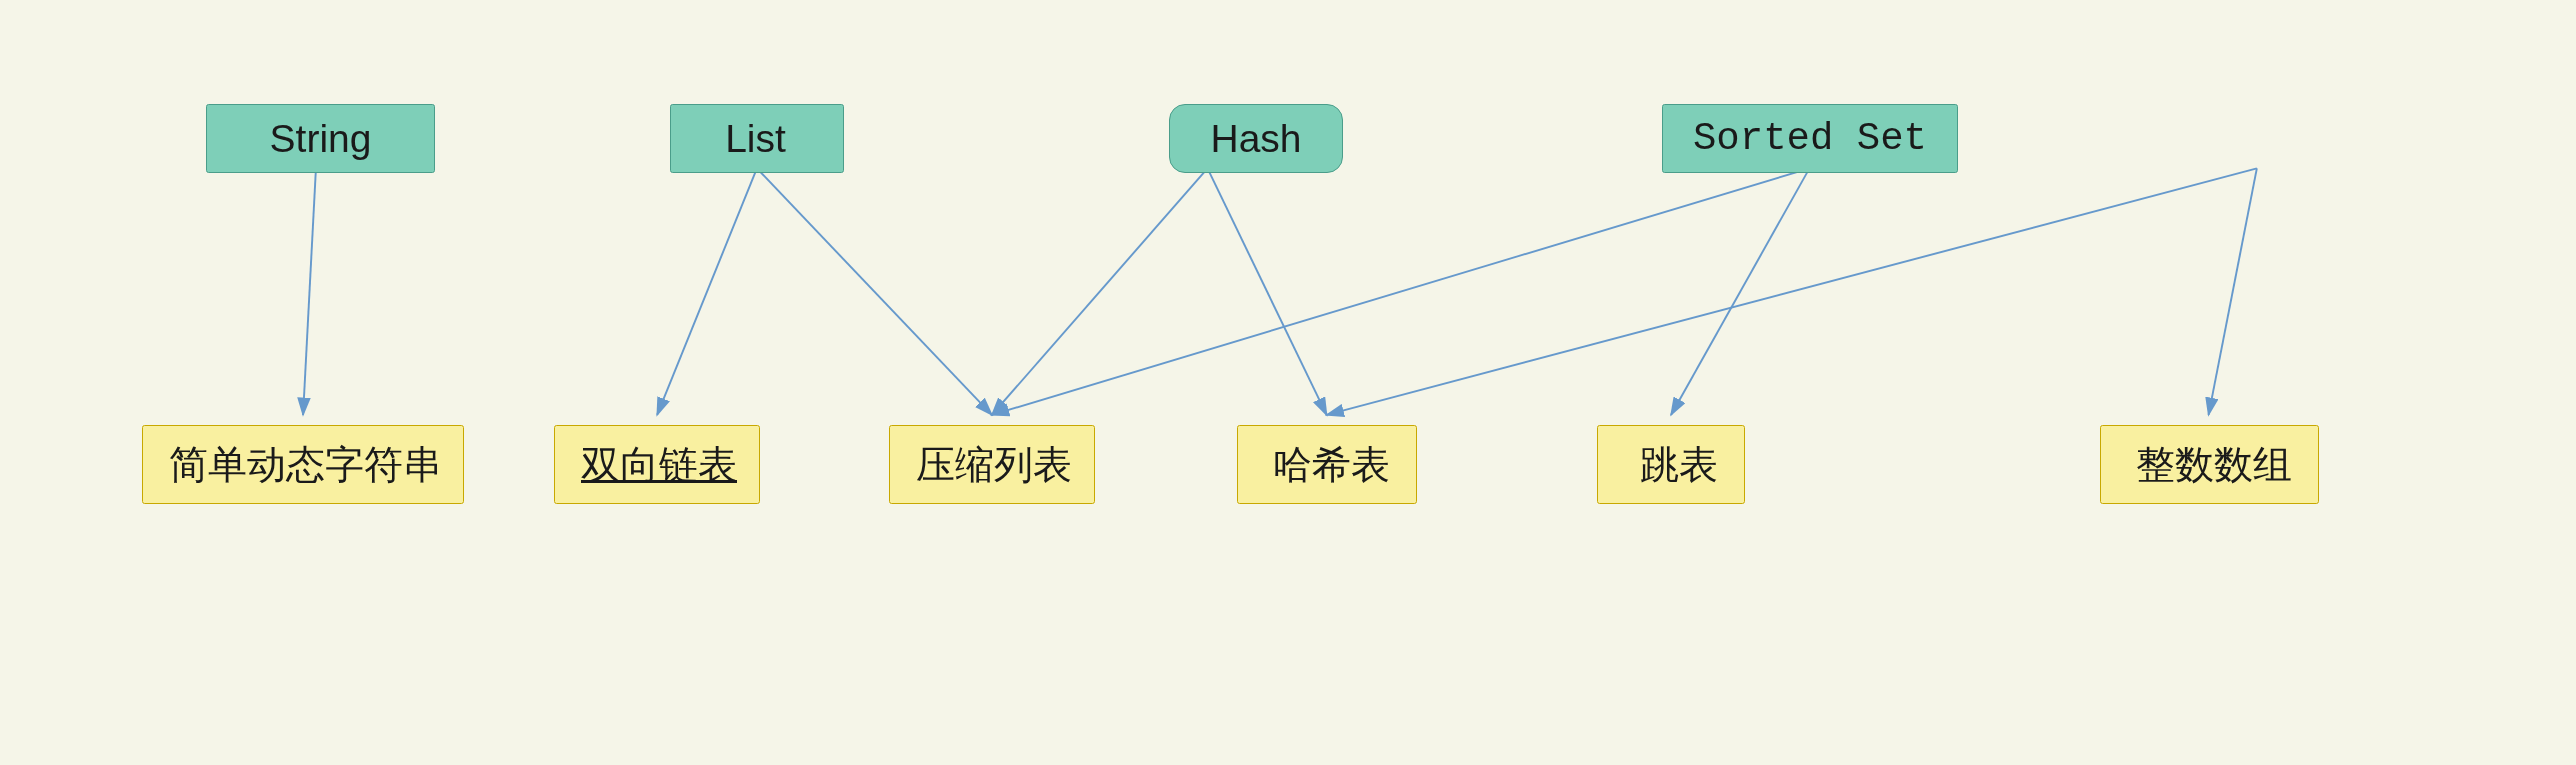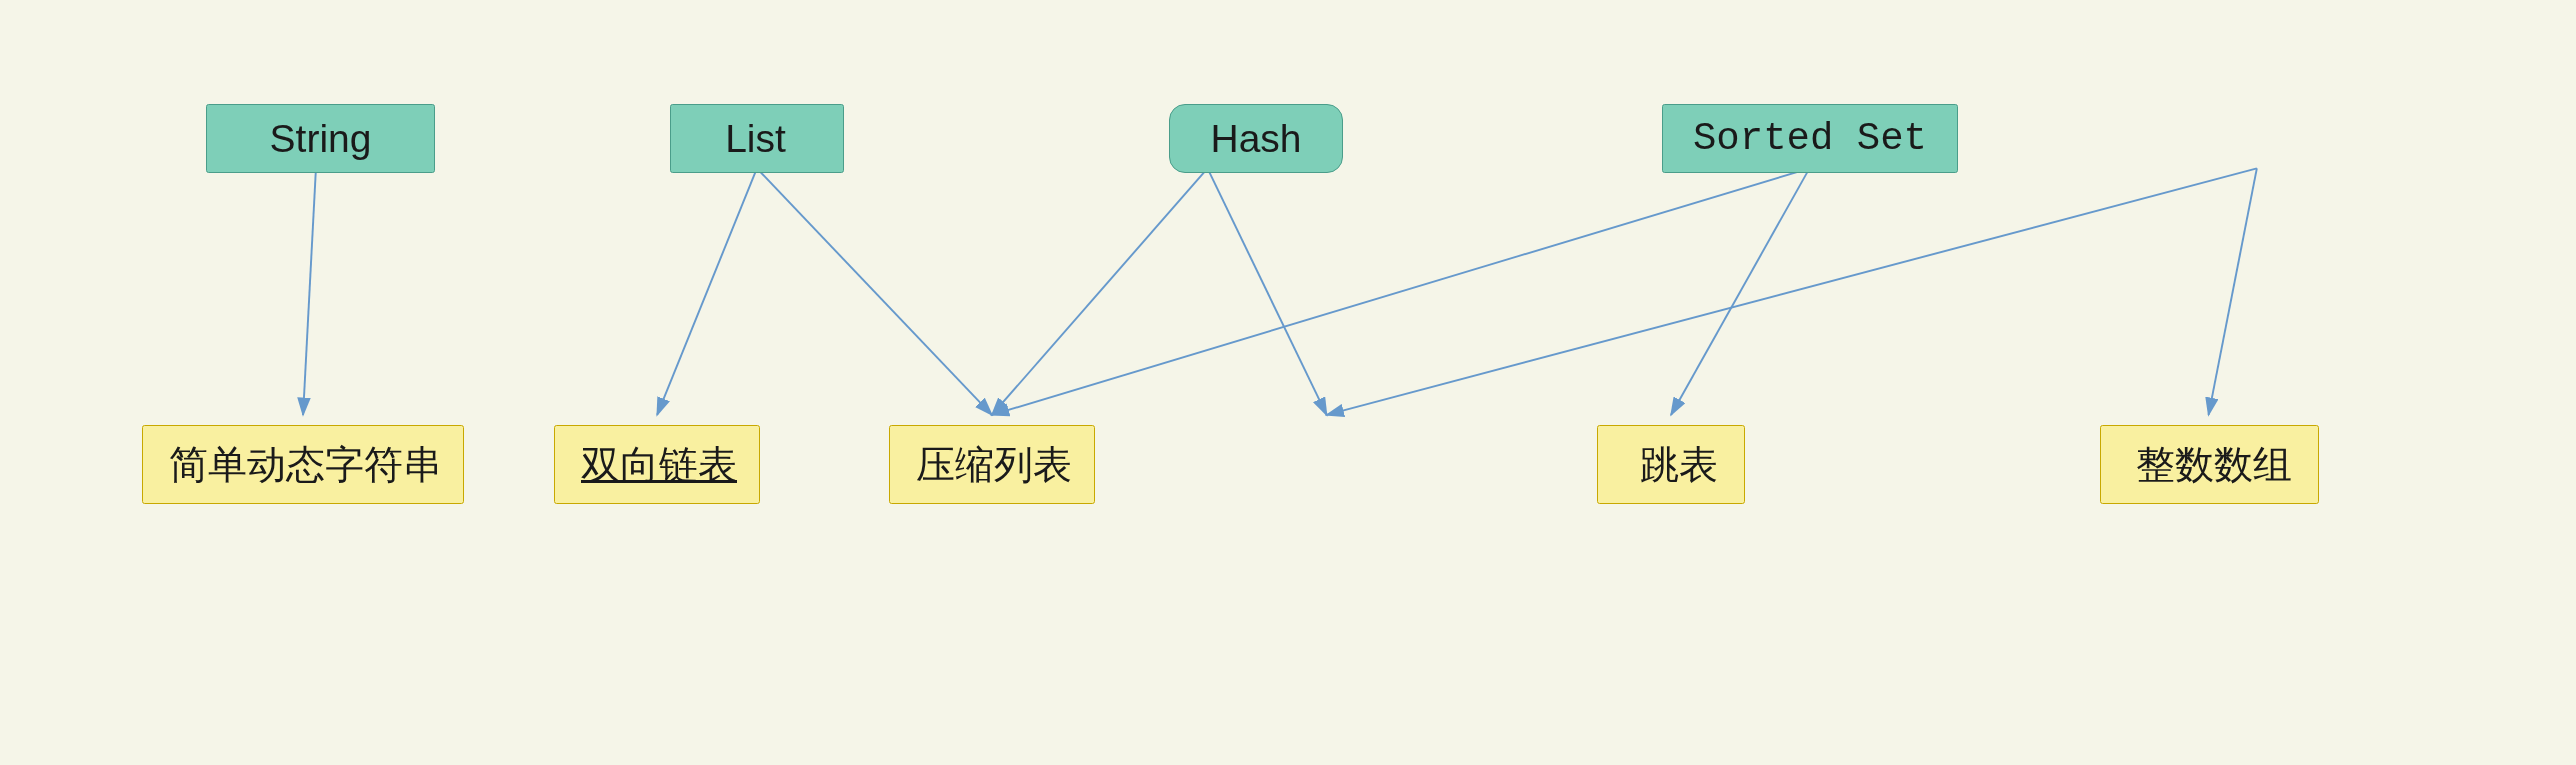--- a/index.html
+++ b/index.html
@@ -103,17 +103,18 @@
         <line x1="3305" y1="100" x2="3230" y2="483" stroke="#6699cc" stroke-width="3" marker-end="url(#arrowhead)"></line>
       </svg>
 
   <div class="top-box" style="left: 77px; width: 229px;">String</div>
       <div class="top-box" style="left: 541px; width: 174px; padding-left: 23px;">List</div>
       <div class="top-box" style="left: 1040px; width: 174px; border-radius: 16px;">Hash</div>
       <div class="top-box" style="left: 1533px; width: 296px; font-family: Liberation Mono, monospace;">Sorted Set</div>
       <div class="bottom-box" style="left: 13px; width: 322px;">简单动态字符串</div>
       <div class="bottom-box" style="left: 425px; width: 206px; text-decoration: underline;">双向链表</div>
       <div class="bottom-box" style="left: 760px; width: 206px;">压缩列表</div>
+      <div class="bottom-box" style="left: 1108px; width: 180px;">哈希表</div>
       <div class="bottom-box" style="left: 1971px; width: 219px;">整数数组</div>
       <div class="bottom-box" style="left: 1468px; width: 148px;">跳表</div>
     </div>
 </div>
 
 
 </body></html>

